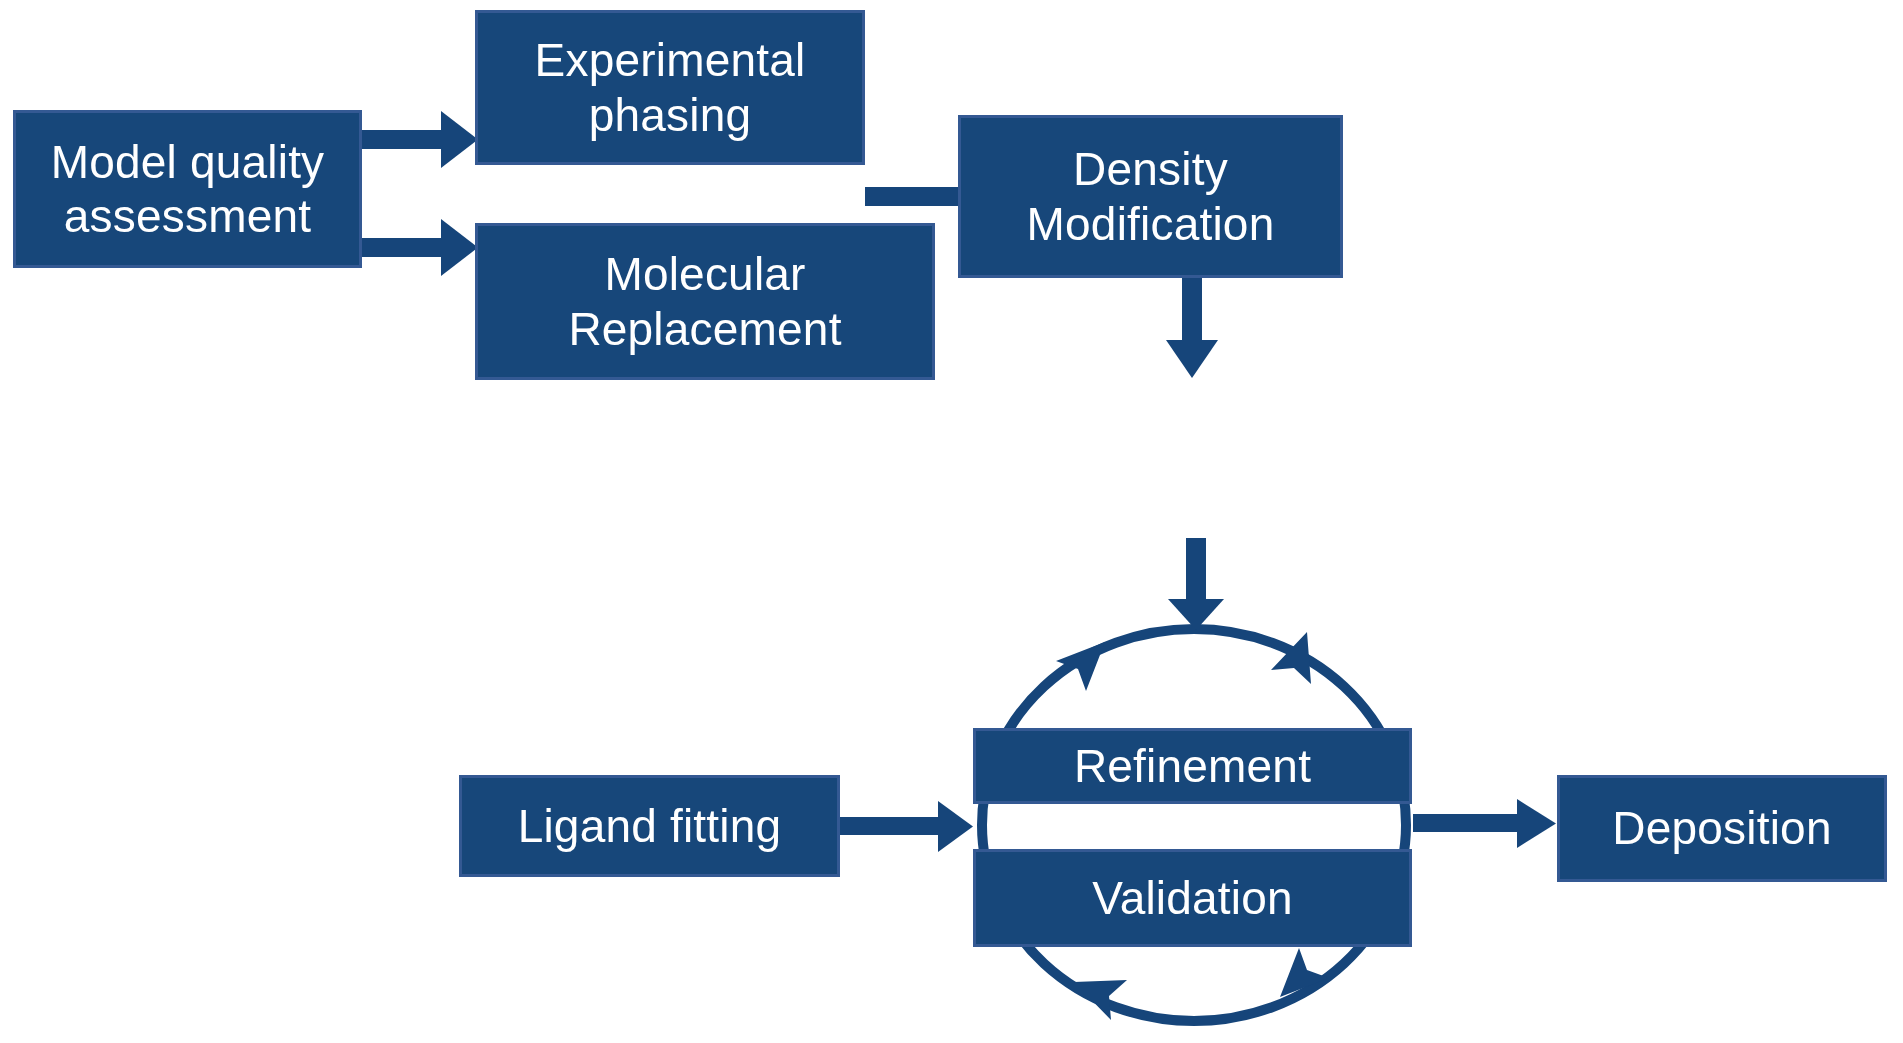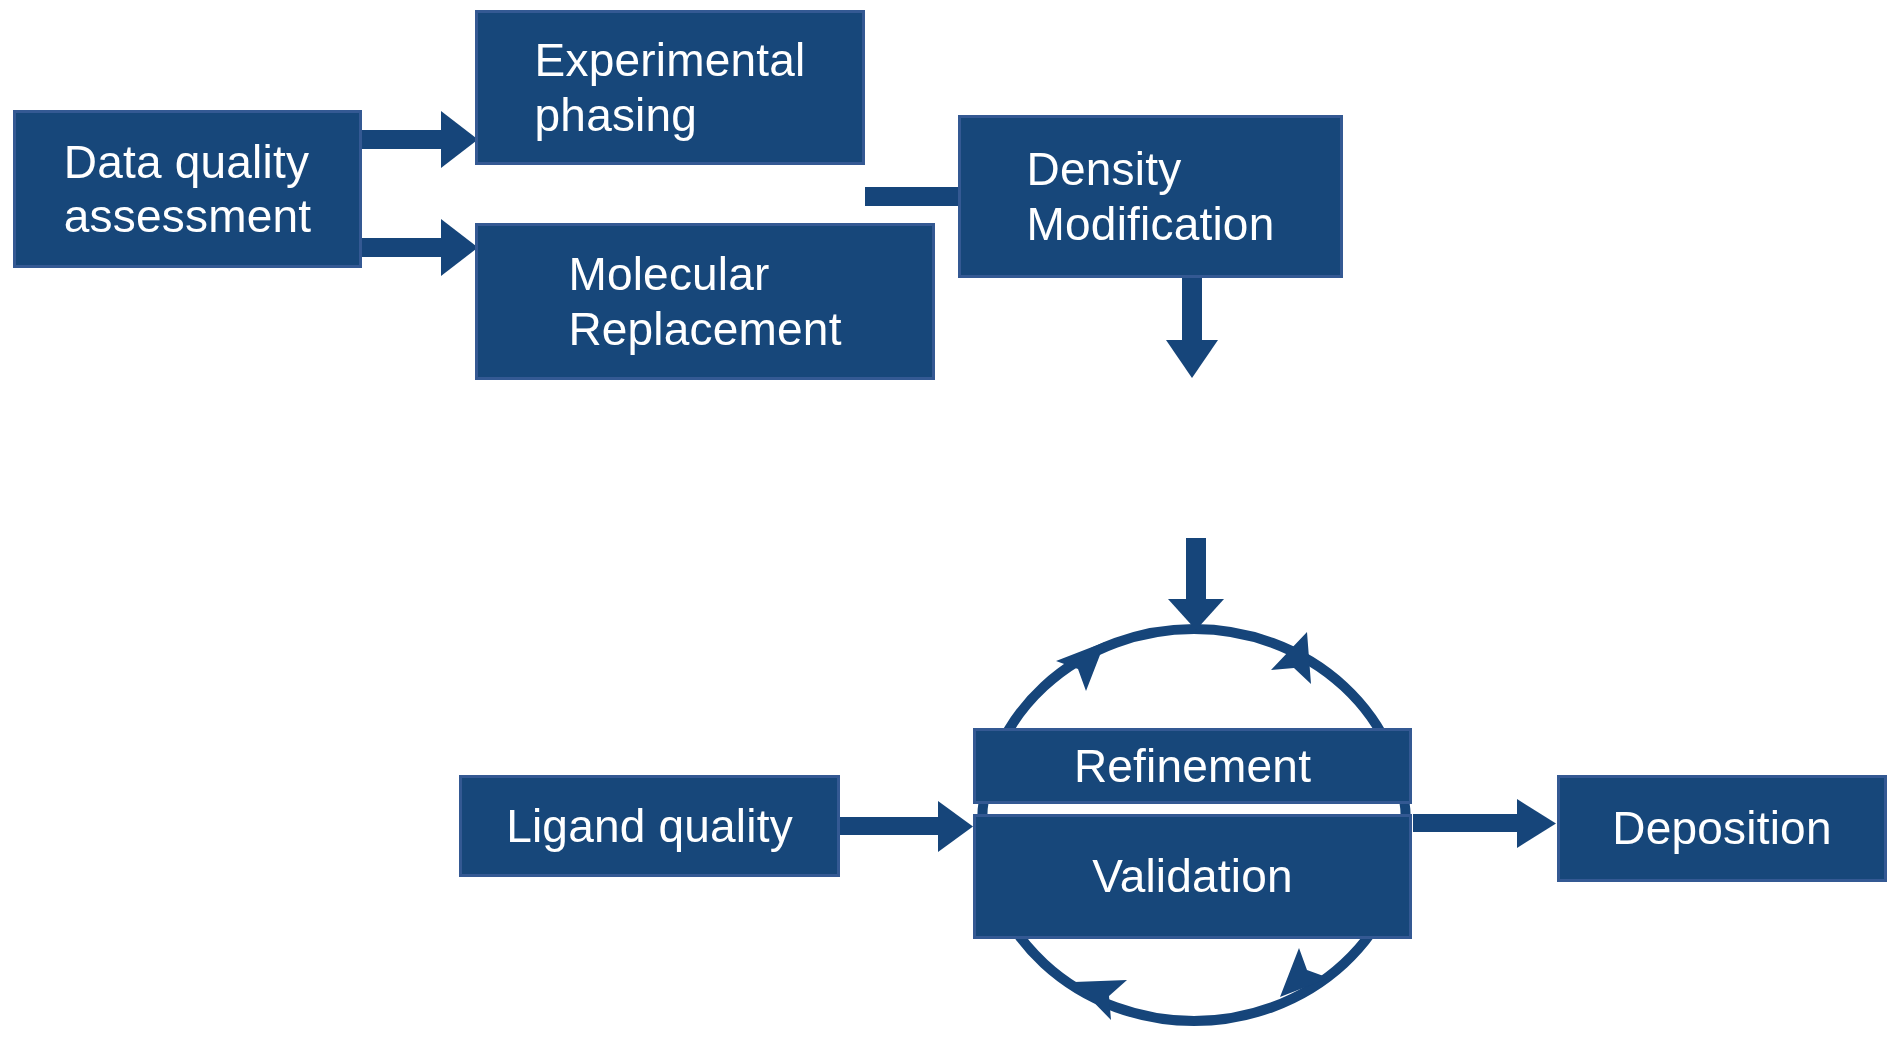--- a/index.html
+++ b/index.html
@@ -23,20 +23,21 @@
   }
   .arrow{fill:var(--arrow);stroke:none;}
   .cycle-ring{fill:none;stroke:var(--arrow);stroke-width:10px;}
   .box{
     position:absolute;
     box-sizing:border-box;
     background:var(--node-fill);
     border:3px solid var(--node-border);
     color:var(--text);
     display:flex;align-items:center;justify-content:center;
+    text-align:center;
     z-index:1;
   }
   .box-label{
     font-size:46px;
     line-height:1.18;
     white-space:pre-line;
     letter-spacing:0.2px;
   }
 </style>
 </head>
@@ -84,21 +85,21 @@
       <polygon class="arrow" points="938,801 938,852 973,826.5"></polygon>
     </g>
 
     <g>
       <rect class="arrow" x="1413" y="814" width="104" height="18"></rect>
       <polygon class="arrow" points="1517,799 1517,848 1556,823.5"></polygon>
     </g>
   </svg>
 
   <div class="box" style="left:13px;top:110px;width:349px;height:158px">
-    <span class="box-label">Data quality
+    <span class="box-label">Model quality
 assessment</span>
   </div>
 
   <div class="box" style="left:475px;top:10px;width:390px;height:155px">
     <span class="box-label">Experimental
 phasing</span>
   </div>
 
   <div class="box" style="left:475px;top:223px;width:460px;height:157px">
     <span class="box-label">Molecular
@@ -108,25 +109,25 @@
   <div class="box" style="left:958px;top:115px;width:385px;height:163px">
     <span class="box-label">Density
 Modification</span>
   </div>
 
 
   <div class="box" style="left:973px;top:728px;width:439px;height:76px">
     <span class="box-label">Refinement</span>
   </div>
 
-  <div class="box" style="left:973px;top:814px;width:439px;height:125px">
+  <div class="box" style="left:973px;top:849px;width:439px;height:98px">
     <span class="box-label">Validation</span>
   </div>
 
   <div class="box" style="left:459px;top:775px;width:381px;height:102px">
-    <span class="box-label">Ligand quality</span>
+    <span class="box-label">Ligand fitting</span>
   </div>
 
   <div class="box" style="left:1557px;top:775px;width:330px;height:107px">
     <span class="box-label">Deposition</span>
   </div>
 
 </div>
 
 </body></html>

